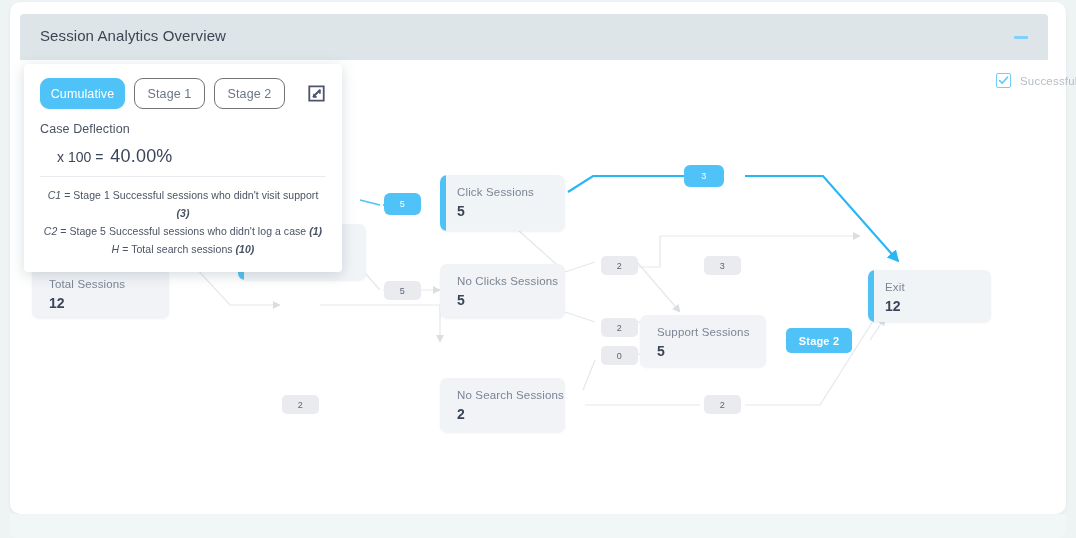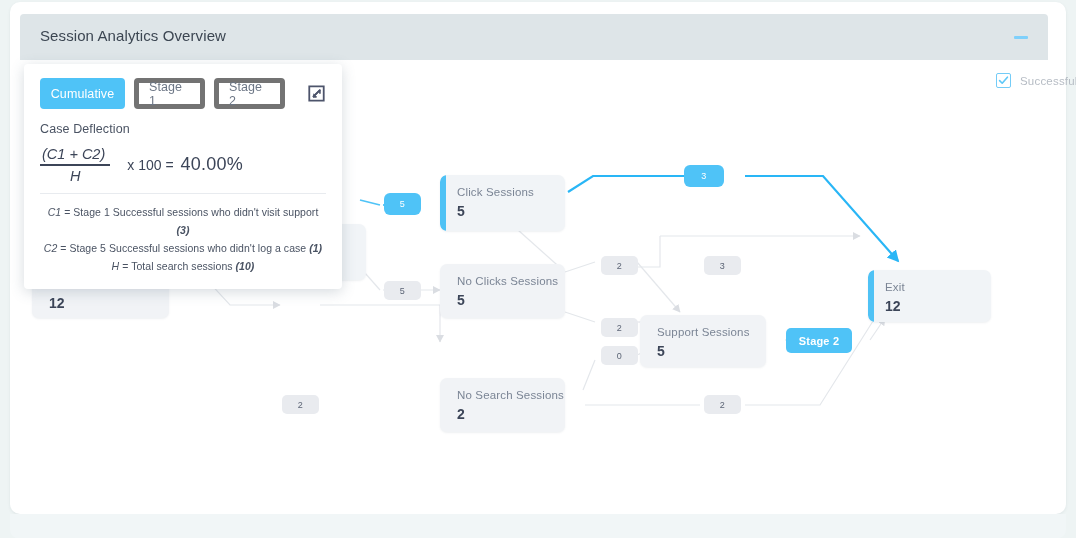--- a/index.html
+++ b/index.html
@@ -198,22 +198,22 @@
   }
   .tabs {
     display: flex;
     align-items: center;
     gap: 9px;
   }
   .tab {
     height: 31px;
     min-width: 71px;
     padding: 0 10px;
-    border: 5px solid #737373;
-    border-radius: 4px;
+    border: 1px solid #737373;
+    border-radius: 9px;
     background: #ffffff;
     color: #6c7685;
     font-size: 12.5px;
     display: flex;
     align-items: center;
     justify-content: center;
     box-sizing: border-box;
     cursor: pointer;
     letter-spacing: 0.1px;
   }
@@ -437,25 +437,20 @@
         <path d="M2.4,2.4 H17.6 V17.6 H2.4 Z" fill="none" stroke="#4d546b" stroke-width="1.9"></path>
         <path d="M6.3,13.6 L13.6,6.4 L13.6,10.2 M6.3,13.6 L10.1,13.6" fill="none" stroke="#4d546b" stroke-width="1.7" stroke-linejoin="round"></path>
         <path d="M6.3,13.6 L13.8,6.2" stroke="#4d546b" stroke-width="1.7"></path>
         <path d="M6.6,13.4 L6.6,9.8 L10.2,13.4 Z" fill="#4d546b"></path>
       </svg>
     </div>
 
     <div class="pop-subtitle">Case Deflection</div>
 
     <div class="formula-row">
-      <div class="fraction">
-        <div class="frac-num">(C1 + C2)</div>
-        <div class="frac-bar"></div>
-        <div class="frac-den">H</div>
-      </div>
       <div class="formula-tail">x 100 =</div>
       <div class="formula-result">40.00%</div>
     </div>
 
     <div class="pop-divider"></div>
 
     <div class="legend-lines">
       <div class="legend-line">
         <span class="var">C1</span>
         <span>= Stage 1 Successful sessions who didn't visit support</span>

